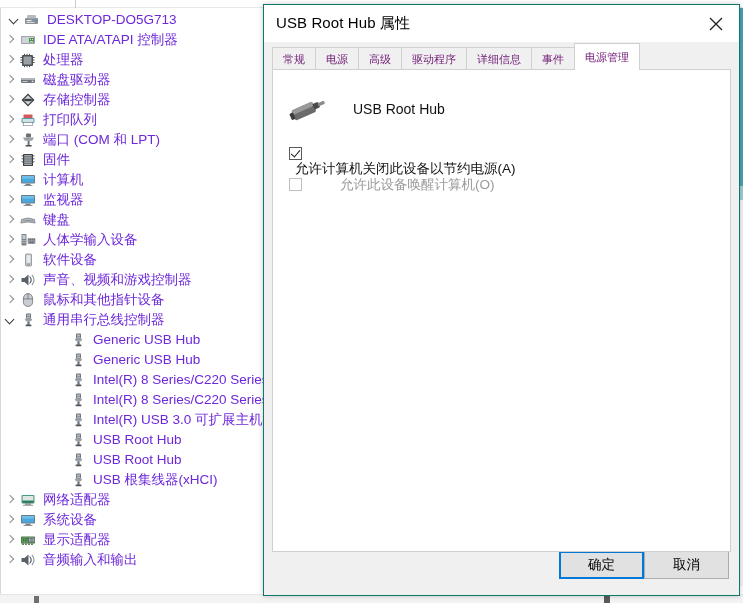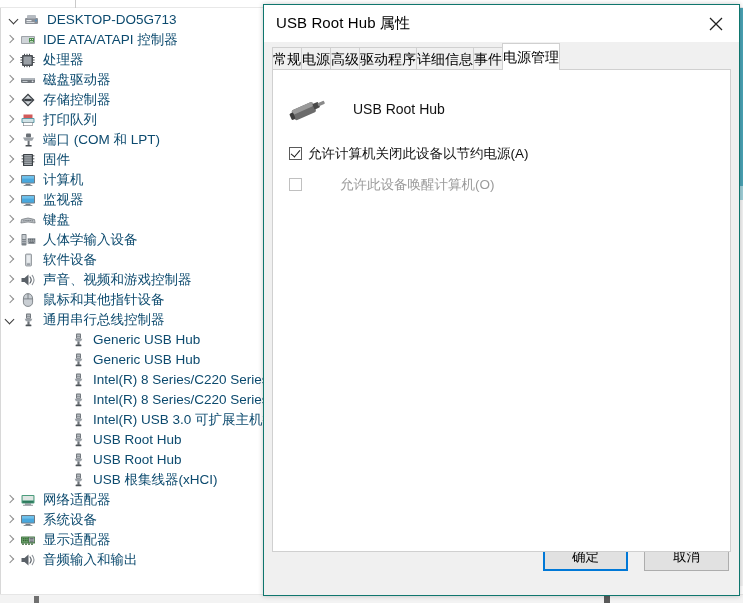--- a/index.html
+++ b/index.html
@@ -51,21 +51,21 @@
     width: 270px;
     height: 575px;
     overflow: hidden;
   }
   .tree-row {
     position: relative;
     height: 20px;
     line-height: 20px;
     white-space: nowrap;
     font-size: 13.5px;
-    color: #0c4a6e;
+    color: #6d28d9;
     display: flex;
     align-items: center;
   }
   .twisty {
     width: 16px;
     min-width: 16px;
     height: 20px;
     position: relative;
     display: inline-block;
   }
@@ -185,27 +185,27 @@
     position: relative;
     height: 27px;
     margin: 0 8px;
     display: flex;
     align-items: flex-end;
     box-sizing: border-box;
   }
   .tab {
     height: 22px;
     line-height: 22px;
-    padding: 0 0;
-    font-size: 14px;
+    padding: 0 10px;
+    font-size: 11px;
     background: #f0f0f0;
     border: 1px solid #d0d0d0;
     border-bottom: none;
     margin-right: -1px;
-    color: #000000;
+    color: #701a75;
     box-sizing: border-box;
     white-space: nowrap;
   }
   .tab.active {
     height: 27px;
     line-height: 26px;
     background: #ffffff;
     border-color: #d0d0d0;
     position: relative;
     z-index: 3;
@@ -238,21 +238,21 @@
     font-size: 14px;
     color: #111111;
   }
 
   .cb-row {
     position: absolute;
     left: 16px;
     display: flex;
     align-items: flex-start;
   }
-  .cb-row.r1 { top: 75px; }
+  .cb-row.r1 { top: 75px; flex-direction: column; }
   .cb-row.r2 { top: 106px; gap: 32px; }
   .cbox {
     width: 13px; height: 13px;
     border: 1px solid #5a5a5a;
     background: #ffffff;
     box-sizing: border-box;
     position: relative;
     margin-top: 2px;
     flex: 0 0 auto;
   }
@@ -269,23 +269,23 @@
   .cb-label {
     margin-left: 6px;
     font-size: 13.5px;
     color: #111111;
     line-height: 17px;
   }
   .cb-label.disabled { color: #9b9b9b; }
 
   #dlg-buttons {
     position: absolute;
-    right: 10px; bottom: 24px;
+    right: 10px; bottom: 16px;
     display: flex;
-    gap: 16px;
+    gap: 0;
   }
   .dlg-btn {
     width: 85px; height: 28px;
     font-size: 13.5px;
     font-family: "Liberation Sans", "DejaVu Sans", sans-serif;
     background: #e1e1e1;
     border: 1px solid #adadad;
     color: #000000;
     box-sizing: border-box;
     cursor: default;

